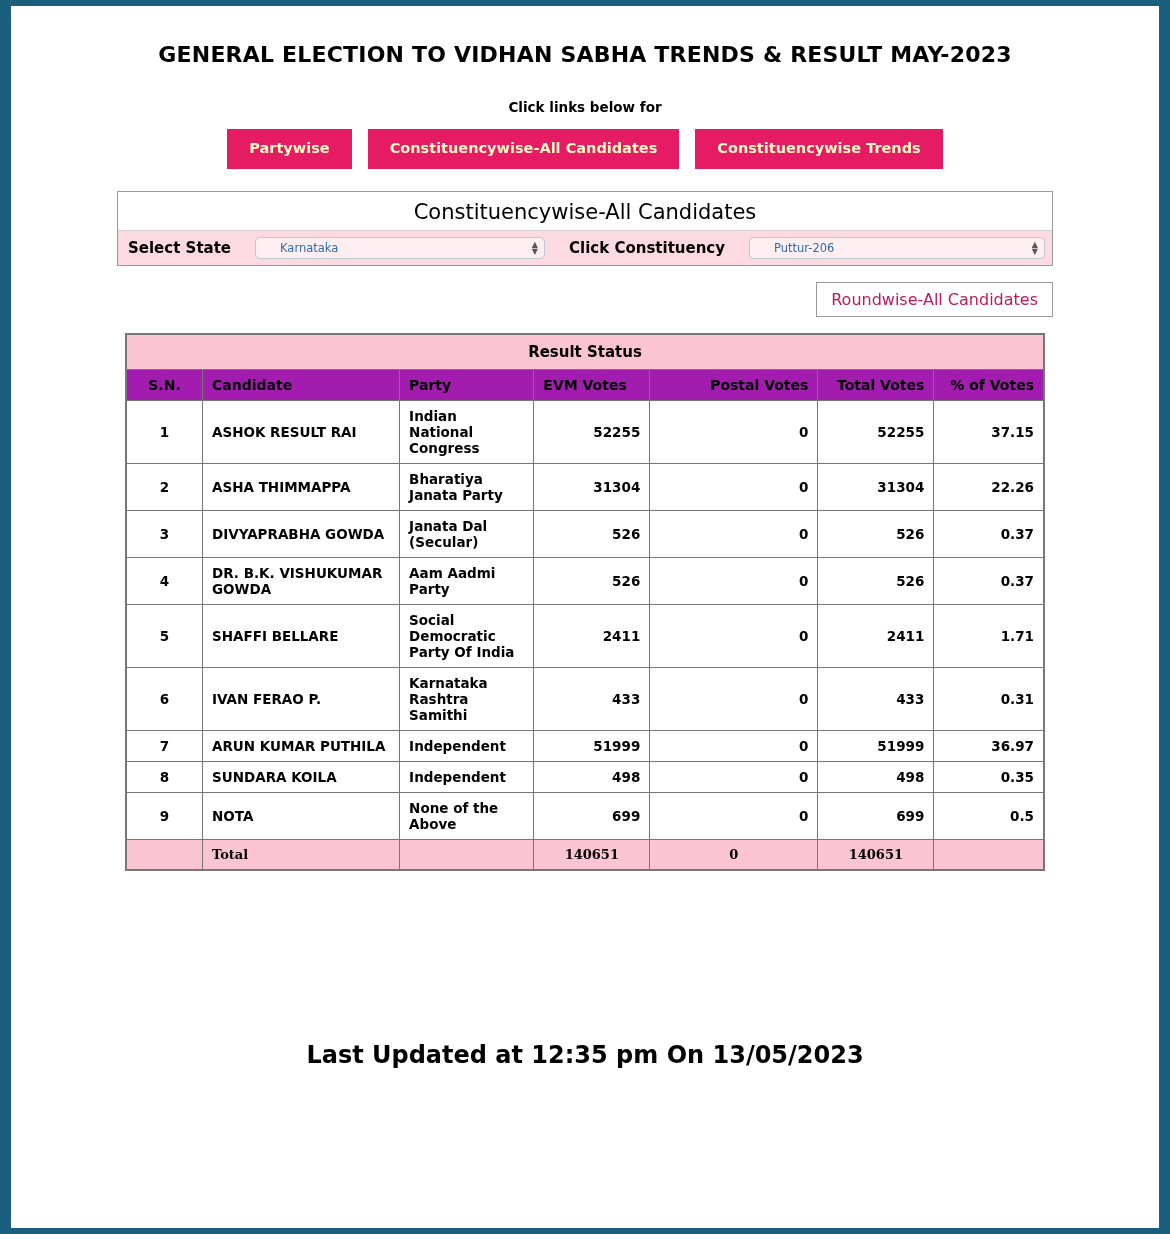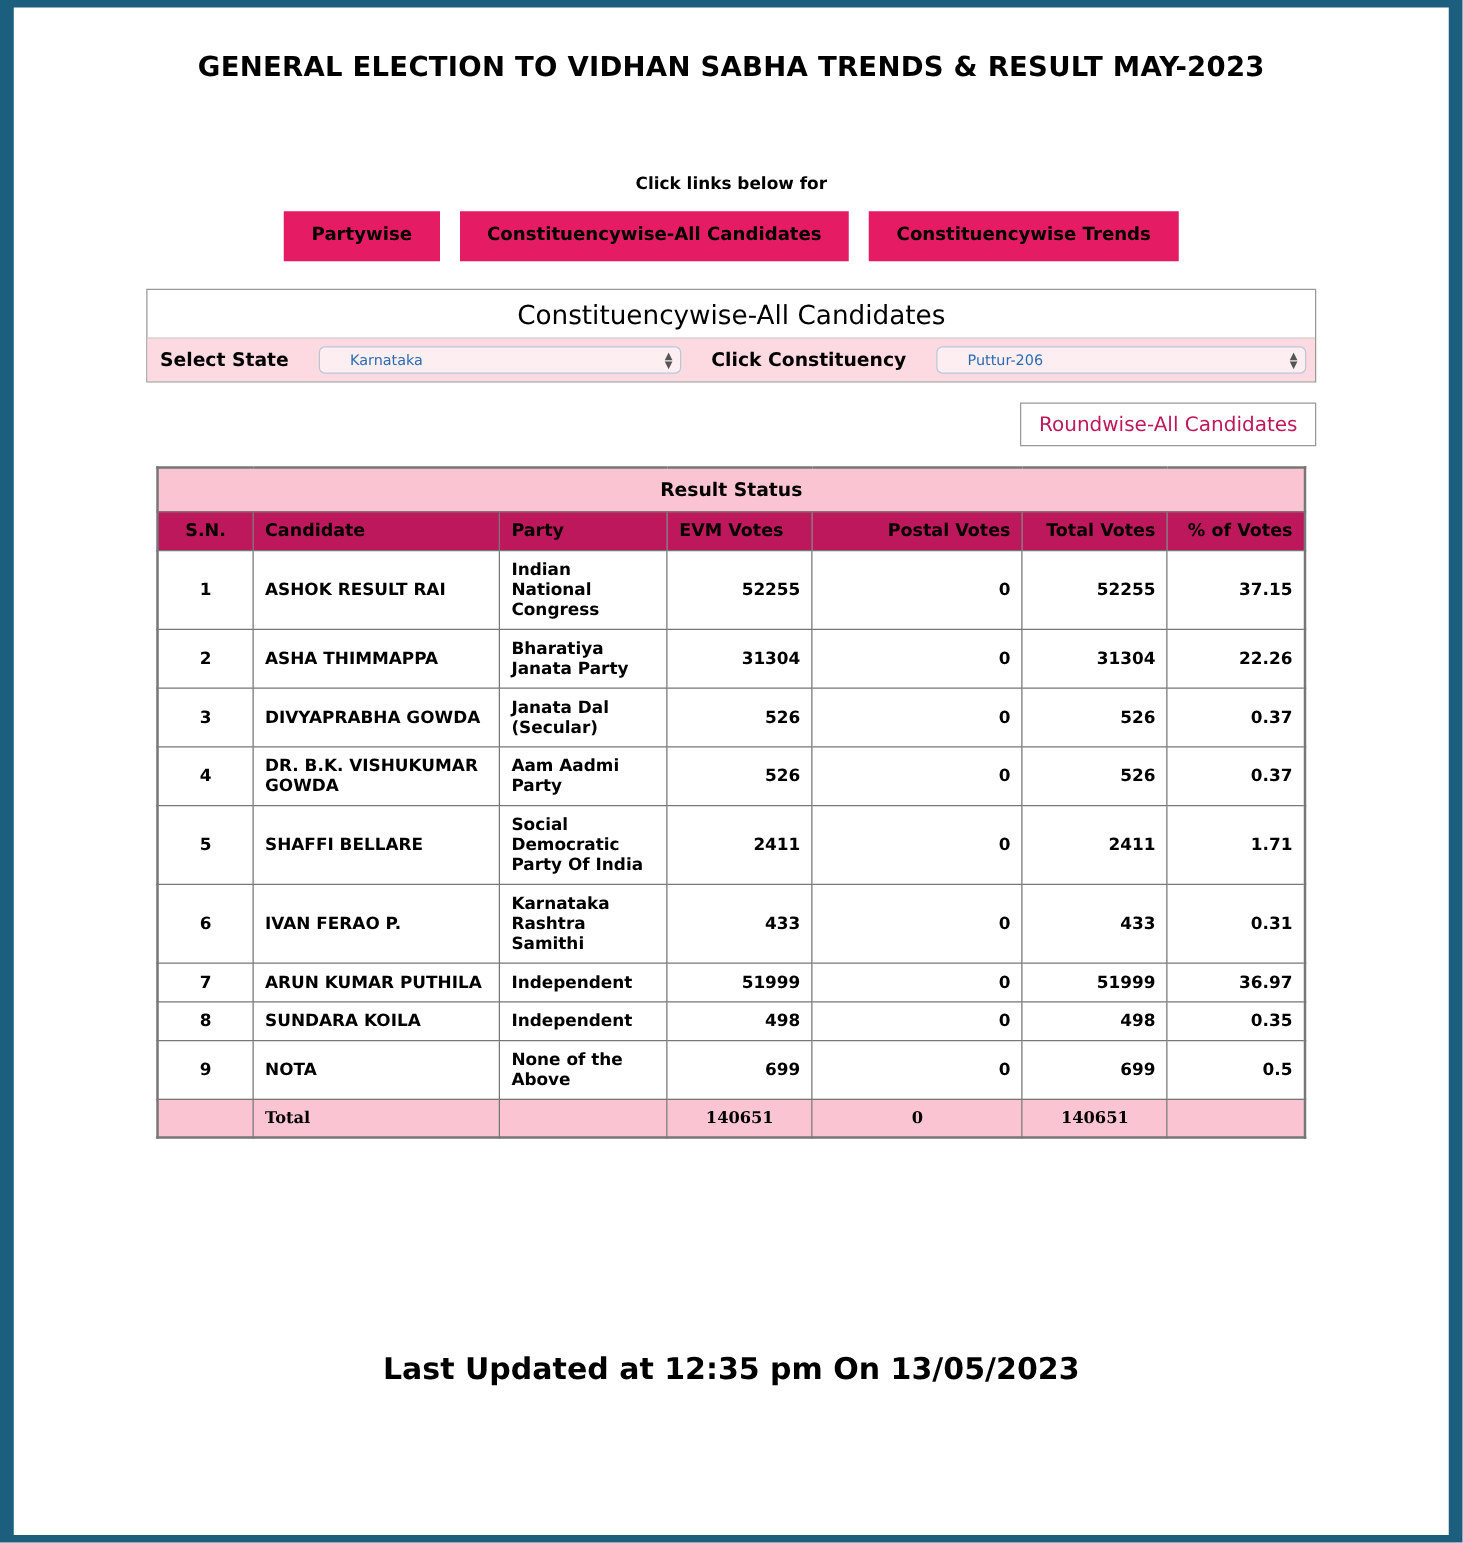--- a/index.html
+++ b/index.html
@@ -28,34 +28,34 @@
     font-weight: bold;
     letter-spacing: 0.2px;
     margin: 18px 0 0 0;
     font-family: "DejaVu Sans", sans-serif;
   }
 
   .click-links-label {
     text-align: center;
     font-size: 13.5px;
     font-weight: bold;
-    margin-top: 72px;
+    margin-top: 32px;
   }
 
   .btn-row {
     display: flex;
     justify-content: center;
     align-items: flex-start;
     gap: 16px;
     margin-top: 14px;
   }
 
   .pill-btn {
     background: #e51b64;
-    color: #000000;
+    color: #fef9c3;
     font-weight: bold;
     font-size: 14.5px;
     padding: 12px 22px;
     border: none;
     text-align: center;
     line-height: 1.1;
     cursor: pointer;
     font-family: "DejaVu Sans", sans-serif;
   }
 
@@ -164,21 +164,21 @@
 
   .tbl-head-status td {
     background: #fac4d2;
     text-align: center;
     font-weight: bold;
     font-size: 15px;
     padding: 8px;
   }
 
   .col-head th {
-    background: #be185d;
+    background: #a21caf;
     font-weight: bold;
     font-size: 14px;
   }
   .col-head th.c-sn { text-align: center; width: 66px; }
   .col-head th.c-cand { text-align: left; width: 170px; }
   .col-head th.c-party { text-align: left; width: 96px; }
   .col-head th.c-evm { text-align: left; width: 100px; }
   .col-head th.c-postal { text-align: right; width: 145px; }
   .col-head th.c-total { text-align: right; width: 100px; }
   .col-head th.c-pct { text-align: right; width: 95px; }

